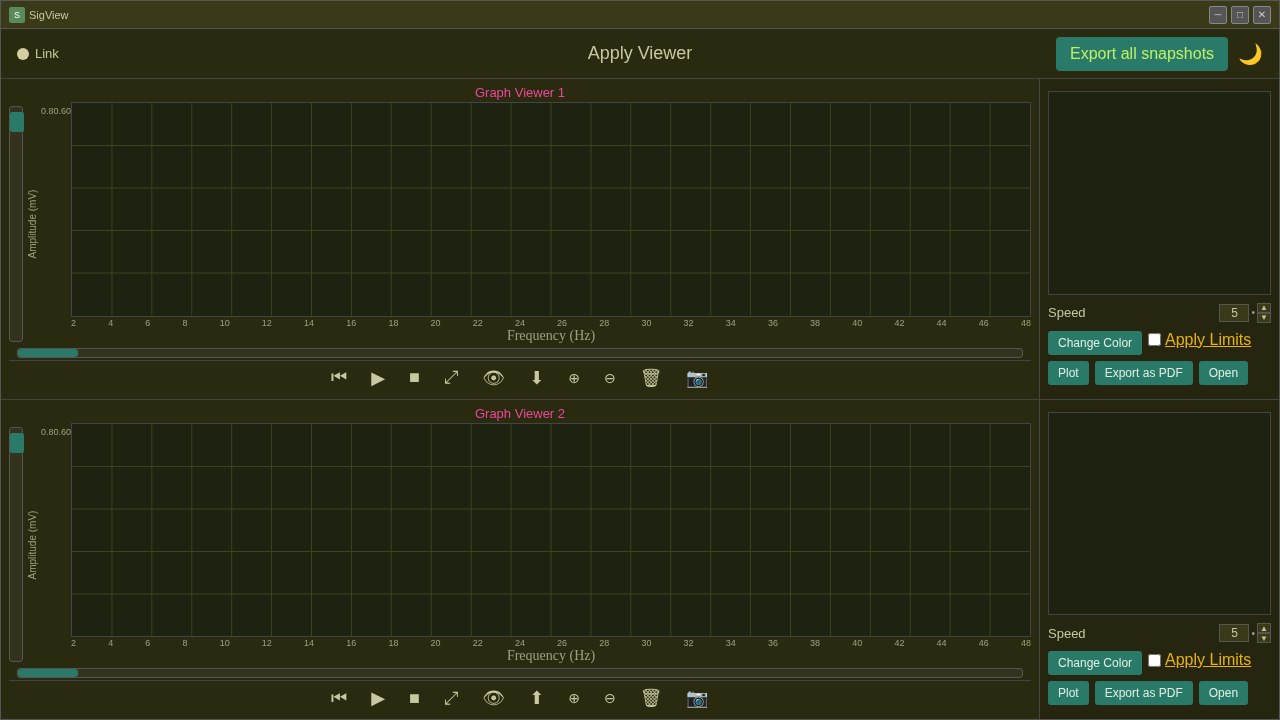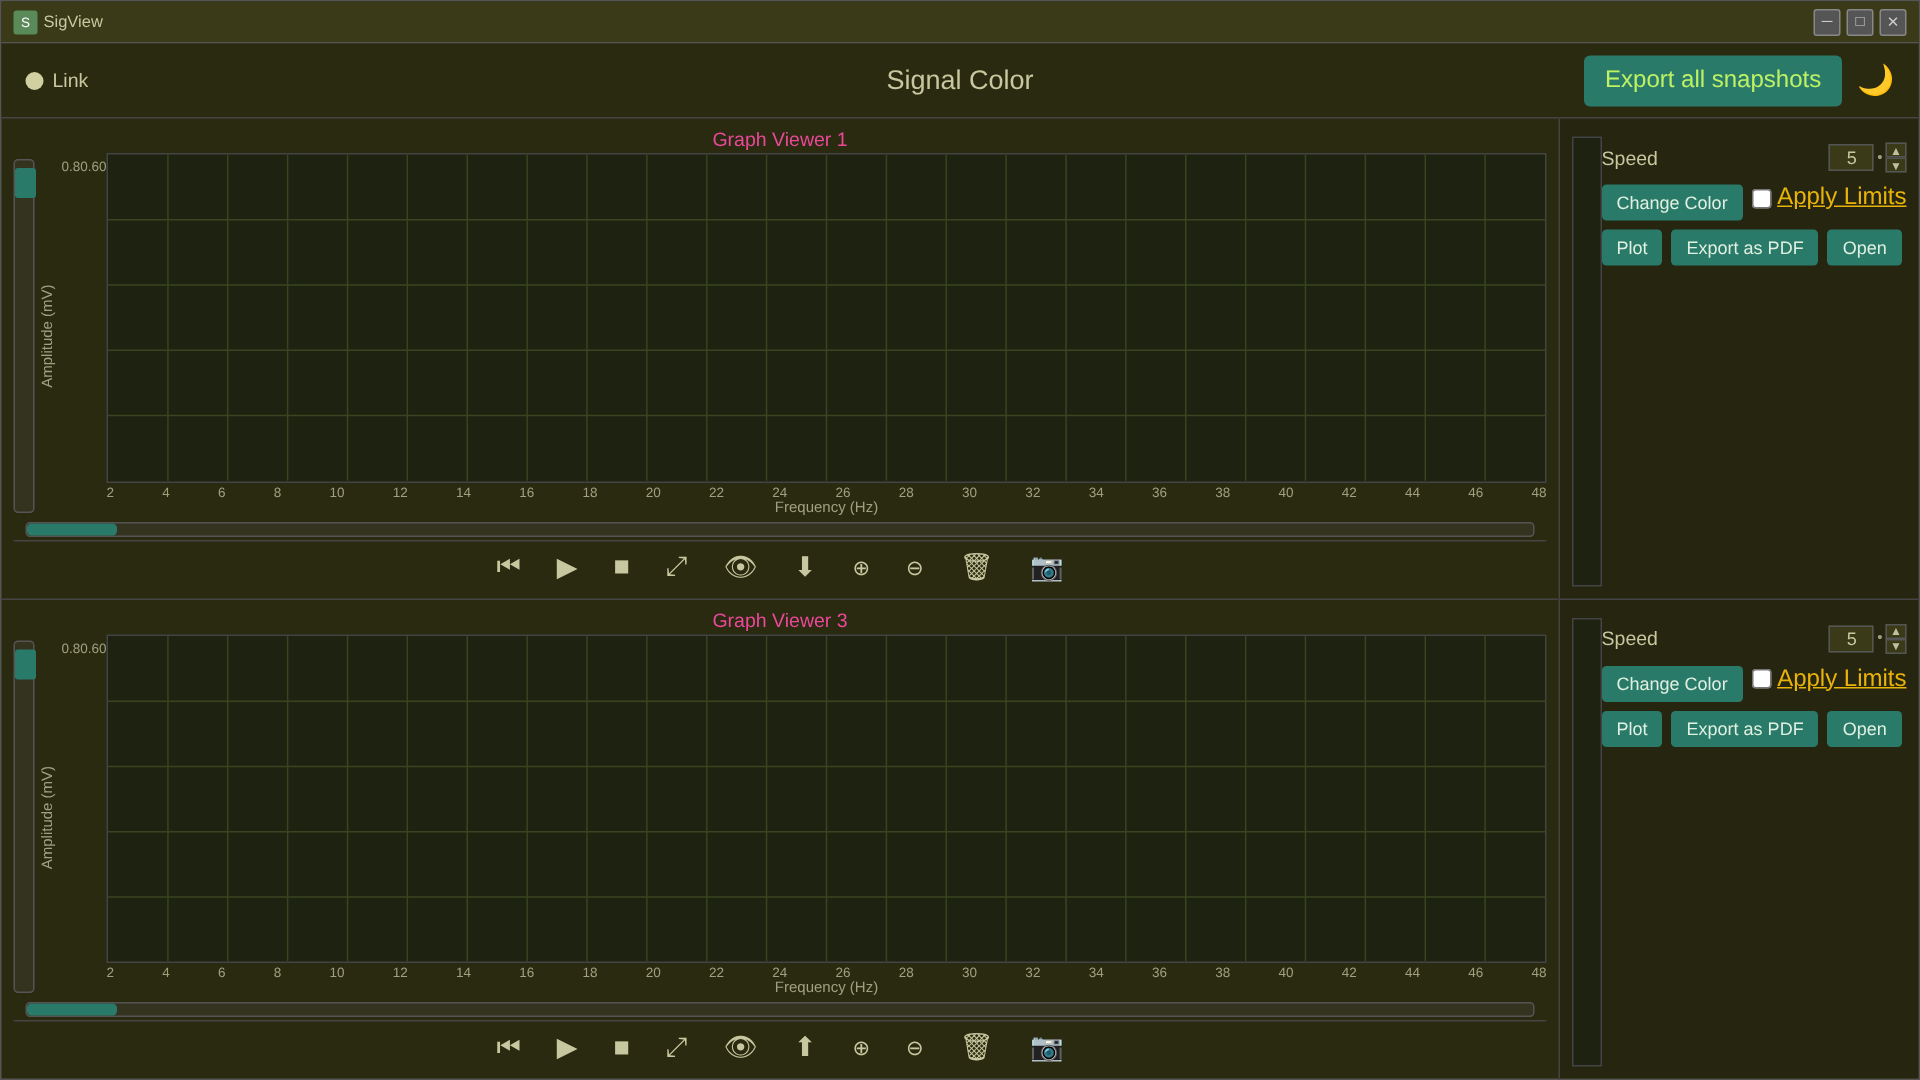--- a/index.html
+++ b/index.html
@@ -153,23 +153,24 @@
       border: 1px solid #444;
       position: relative;
       overflow: hidden;
     }
     .graph-grid {
       position: absolute;
       top: 0; left: 0; right: 0; bottom: 0;
     }
     .x-axis-label {
       text-align: center;
-      font-size: 10px;
+      font-size: 14px;
       color: #a0a080;
       margin-bottom: 2px;
+      font-family: Liberation Serif, serif;
     }
     .slider-track {
       height: 10px;
       background: #333320;
       border: 1px solid #555;
       border-radius: 3px;
       margin: 2px 8px;
       position: relative;
     }
     .slider-fill {
@@ -200,20 +201,21 @@
       width: 240px;
       flex-shrink: 0;
       display: flex;
       flex-direction: column;
       border-left: 1px solid #444;
       background: #252510;
     }
     .side-section {
       flex: 1;
       display: flex;
+      flex-direction: column;
       padding: 8px;
       border-bottom: 1px solid #444;
     }
     .speed-row {
       display: flex;
       align-items: center;
       justify-content: space-between;
       margin-bottom: 8px;
     }
     .speed-label {
@@ -333,21 +335,21 @@
       <div class="tb-btn">□</div>
       <div class="tb-btn">✕</div>
     </div>
   </div>
 
   <div class="app-header">
     <div class="link-indicator">
       <div class="link-dot"></div>
       <span>Link</span>
     </div>
-    <span class="app-title">Signal Color</span>
+    <span class="app-title">Apply Viewer</span>
     <button class="export-snapshots-btn">Export all snapshots</button>
     <button class="moon-btn">🌙</button>
   </div>
 
   <div class="main-content">
 
     <div class="graphs-panel">
 
       <div class="graph-section">
         <div class="graph-title">Graph Viewer 1</div>
@@ -444,21 +446,21 @@
           <button class="ctrl-btn" style="font-size:14px;">⊕</button>
           <button class="ctrl-btn" style="font-size:14px;">⊖</button>
           <button class="ctrl-btn">🗑</button>
           <button class="ctrl-btn">📷</button>
         </div>
       </div>
 
       <div class="graph-divider"></div>
 
       <div class="graph-section">
-        <div class="graph-title">Graph Viewer 3</div>
+        <div class="graph-title">Graph Viewer 2</div>
         <div class="graph-wrapper">
           <div class="left-slider">
             <div class="left-slider-handle"></div>
           </div>
           <div class="y-axis-label">Amplitude (mV)</div>
           <div class="y-ticks">
             <span>0.8</span>
             <span>0.6</span>
             <span>0.4</span>
             <span>0.2</span>

